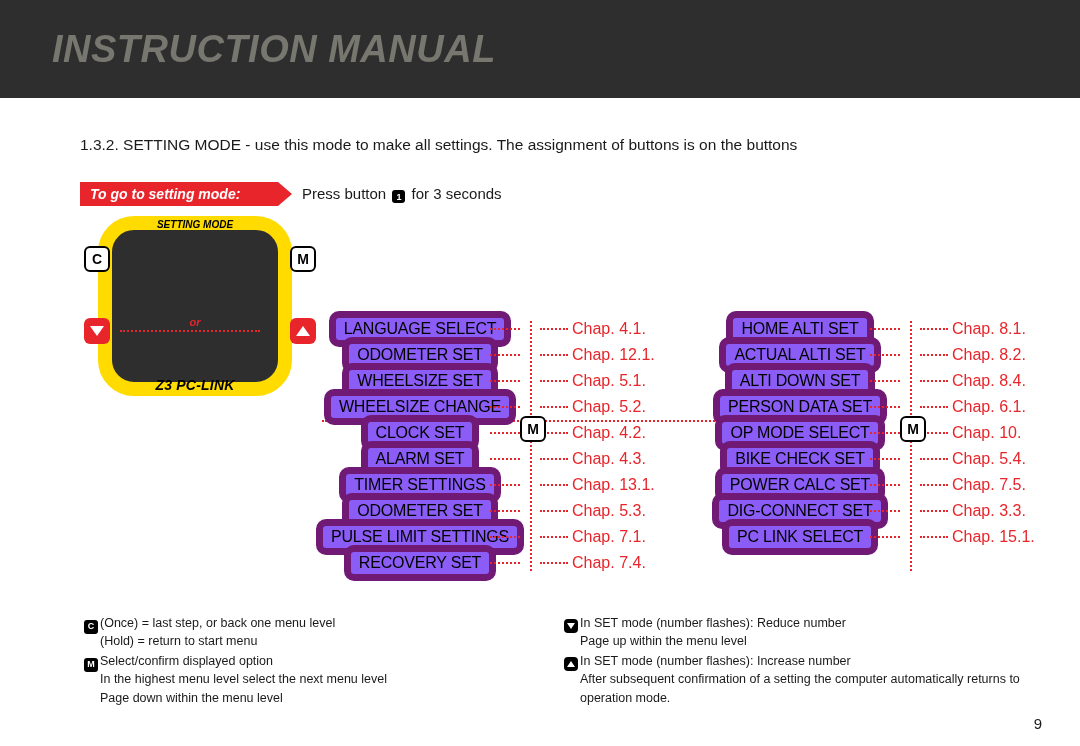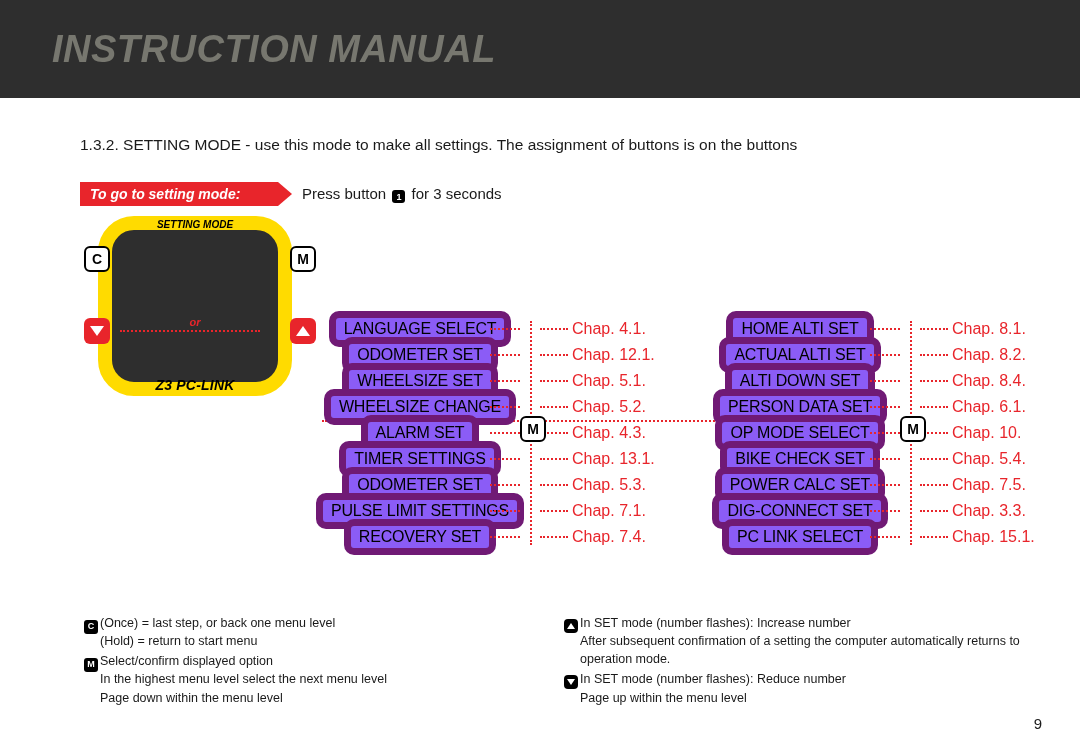--- a/index.html
+++ b/index.html
@@ -348,20 +348,29 @@
           <div class="pill-wrap">
             <span class="pill">WHEELSIZE CHANGE</span>
           </div>
           <div class="dots-to-bar"></div>
           <div style="width: 20px;"></div>
           <div class="dots-after-bar"></div>
           <span class="chap">Chap. 5.2.</span>
         </div>
         <div class="setting-row">
           <div class="pill-wrap">
+            <span class="pill">CLOCK SET</span>
+          </div>
+          <div class="dots-to-bar"></div>
+          <div style="width: 20px;"></div>
+          <div class="dots-after-bar"></div>
+          <span class="chap">Chap. 4.2.</span>
+        </div>
+        <div class="setting-row">
+          <div class="pill-wrap">
             <span class="pill">ALARM SET</span>
           </div>
           <div class="dots-to-bar"></div>
           <div style="width: 20px;"></div>
           <div class="dots-after-bar"></div>
           <span class="chap">Chap. 4.3.</span>
         </div>
         <div class="setting-row">
           <div class="pill-wrap">
             <span class="pill">TIMER SETTINGS</span>
@@ -495,26 +504,26 @@
       <div class="legend-text"><span>(Once) = last step, or back one menu level</span><br><span>(Hold) = return to start menu</span></div>
     </div>
     <div class="legend-item">
       <div class="legend-icon"><span class="btn-icon">M</span></div>
       <div class="legend-text"><span>Select/confirm displayed option</span><br><span>In the highest menu level select the next menu level</span><br><span>Page down within the menu level</span></div>
     </div>
   </div>
   <div class="legend-col">
     <div class="legend-item">
       <div class="legend-icon"><span class="btn-icon" style="border-radius:4px;display:inline-flex;align-items:center;justify-content:center">
+            <span class="tri-down" style="border-left-width:4px;border-right-width:4px;border-top-width:6px"></span>
+          </span></div>
+      <div class="legend-text"><span>In SET mode (number flashes): Reduce number</span><br><span>Page up within the menu level</span></div>
+    </div>
+    <div class="legend-item">
+      <div class="legend-icon"><span class="btn-icon" style="border-radius:4px;display:inline-flex;align-items:center;justify-content:center">
             <span class="tri-up" style="border-left-width:4px;border-right-width:4px;border-bottom-width:6px"></span>
           </span></div>
       <div class="legend-text"><span>In SET mode (number flashes): Increase number</span><br><span>After subsequent confirmation of a setting the computer automatically returns to operation mode.</span></div>
     </div>
-    <div class="legend-item">
-      <div class="legend-icon"><span class="btn-icon" style="border-radius:4px;display:inline-flex;align-items:center;justify-content:center">
-            <span class="tri-down" style="border-left-width:4px;border-right-width:4px;border-top-width:6px"></span>
-          </span></div>
-      <div class="legend-text"><span>In SET mode (number flashes): Reduce number</span><br><span>Page up within the menu level</span></div>
-    </div>
   </div>
 </div>
 
 <div class="page-num">9</div>
 
 </body></html>

